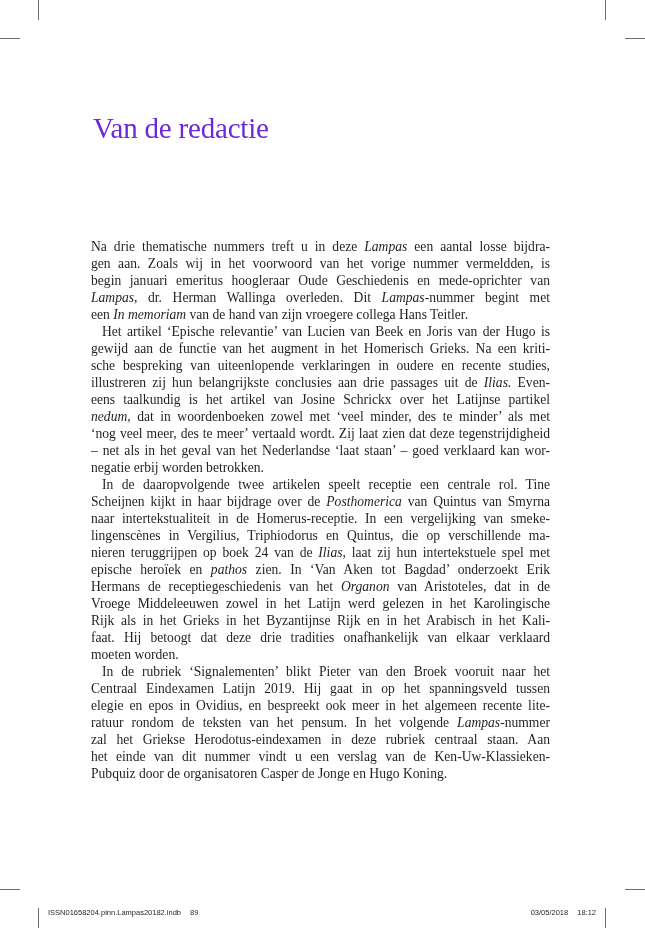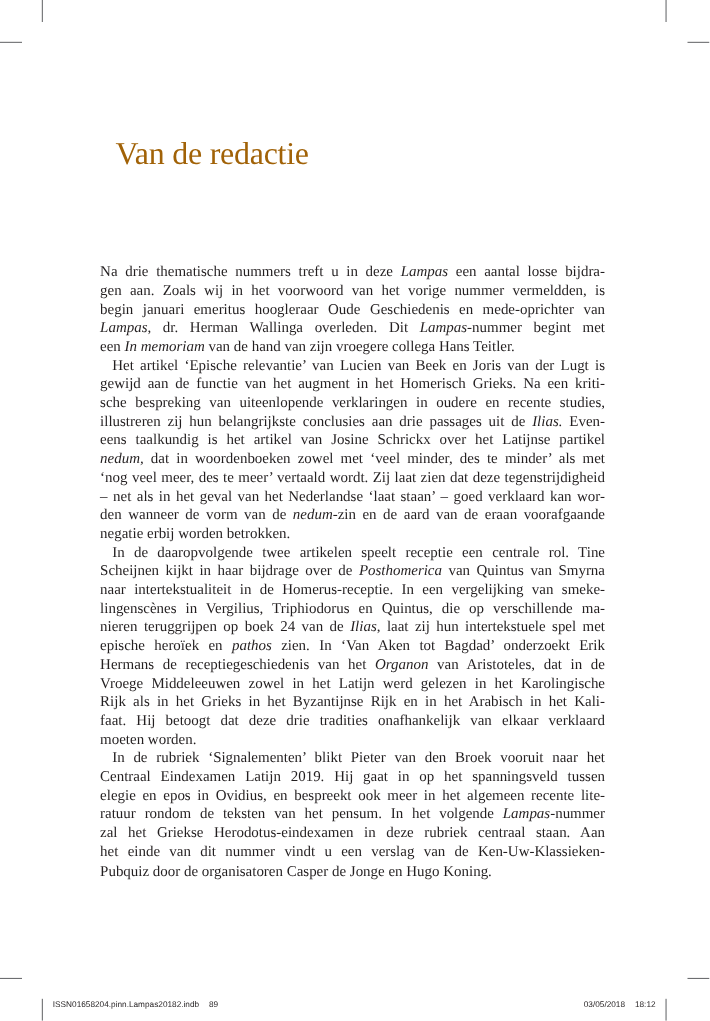--- a/index.html
+++ b/index.html
@@ -22,23 +22,23 @@
     .crop.v { width: 1px; height: 20px; }
     .crop.h { height: 1px; width: 20px; }
 
     .title {
       position: absolute;
       left: 93px;
       top: 112px;
       font-size: 29px;
       line-height: 32px;
       font-weight: normal;
-      margin: 12px;
+      margin: 0;
       letter-spacing: -0.2px;
-      color: #a16207;
+      color: #6d28d9;
     }
 
     .body-text {
       position: absolute;
       left: 91px;
       top: 238px;
       width: 459px;
       font-size: 13.6px;
       line-height: 17.03px;
     }
@@ -86,29 +86,28 @@
 
 <div class="body-text" id="body-text">
     <div>
       <span class="line" style="white-space: normal;"><span>Na drie thematische nummers treft u in deze </span><span class="it">Lampas</span><span> een aantal losse bijdra-</span></span>
       <span class="line" style="white-space: normal;"><span>gen aan. Zoals wij in het voorwoord van het vorige nummer vermeldden, is</span></span>
       <span class="line" style="white-space: normal;"><span>begin januari emeritus hoogleraar Oude Geschiedenis en mede-oprichter van</span></span>
       <span class="line" style="white-space: normal;"><span class="it">Lampas</span><span>, dr. Herman Wallinga overleden. Dit </span><span class="it">Lampas</span><span>-nummer begint met</span></span>
       <span class="line last" style="white-space: normal;"><span>een </span><span class="it">In memoriam</span><span> van de hand van zijn vroegere collega Hans Teitler.</span></span>
     </div>
     <div>
-      <span class="line indent" style="white-space: normal;"><span>Het artikel ‘Epische relevantie’ van Lucien van Beek en Joris van der Lugt is</span></span>
+      <span class="line indent" style="white-space: normal;"><span>Het artikel ‘Epische relevantie’ van Lucien van Beek en Joris van der Hugo is</span></span>
       <span class="line" style="white-space: normal;"><span>gewijd aan de functie van het augment in het Homerisch Grieks. Na een kriti-</span></span>
       <span class="line" style="white-space: normal;"><span>sche bespreking van uiteenlopende verklaringen in oudere en recente studies,</span></span>
       <span class="line" style="white-space: normal;"><span>illustreren zij hun belangrijkste conclusies aan drie passages uit de </span><span class="it">Ilias.</span><span> Even-</span></span>
       <span class="line" style="white-space: normal;"><span>eens taalkundig is het artikel van Josine Schrickx over het Latijnse partikel</span></span>
       <span class="line" style="white-space: normal;"><span class="it">nedum,</span><span> dat in woordenboeken zowel met ‘veel minder, des te minder’ als met</span></span>
       <span class="line" style="white-space: normal;"><span>‘nog veel meer, des te meer’ vertaald wordt. Zij laat zien dat deze tegenstrijdigheid</span></span>
       <span class="line" style="white-space: normal;"><span>– net als in het geval van het Nederlandse ‘laat staan’ – goed verklaard kan wor-</span></span>
-      <span class="line" style="white-space: normal;"><span>den wanneer de vorm van de </span><span class="it">nedum</span><span>-zin en de aard van de eraan voorafgaande</span></span>
       <span class="line last" style="white-space: normal;"><span>negatie erbij worden betrokken.</span></span>
     </div>
     <div>
       <span class="line indent" style="white-space: normal;"><span>In de daaropvolgende twee artikelen speelt receptie een centrale rol. Tine</span></span>
       <span class="line" style="white-space: normal;"><span>Scheijnen kijkt in haar bijdrage over de </span><span class="it">Posthomerica</span><span> van Quintus van Smyrna</span></span>
       <span class="line" style="white-space: normal;"><span>naar intertekstualiteit in de Homerus-receptie. In een vergelijking van smeke-</span></span>
       <span class="line" style="white-space: normal;"><span>lingenscènes in Vergilius, Triphiodorus en Quintus, die op verschillende ma-</span></span>
       <span class="line" style="white-space: normal;"><span>nieren teruggrijpen op boek 24 van de </span><span class="it">Ilias</span><span>, laat zij hun intertekstuele spel met</span></span>
       <span class="line" style="white-space: normal;"><span>epische heroïek en </span><span class="it">pathos</span><span> zien. In ‘Van Aken tot Bagdad’ onderzoekt Erik</span></span>
       <span class="line" style="white-space: normal;"><span>Hermans de receptiegeschiedenis van het </span><span class="it">Organon</span><span> van Aristoteles, dat in de</span></span>

